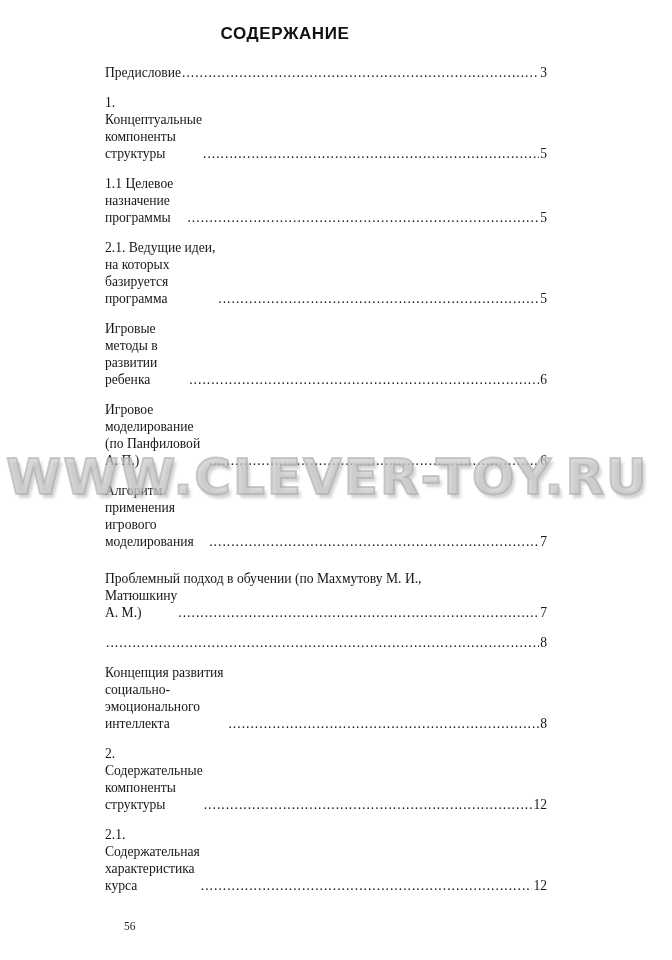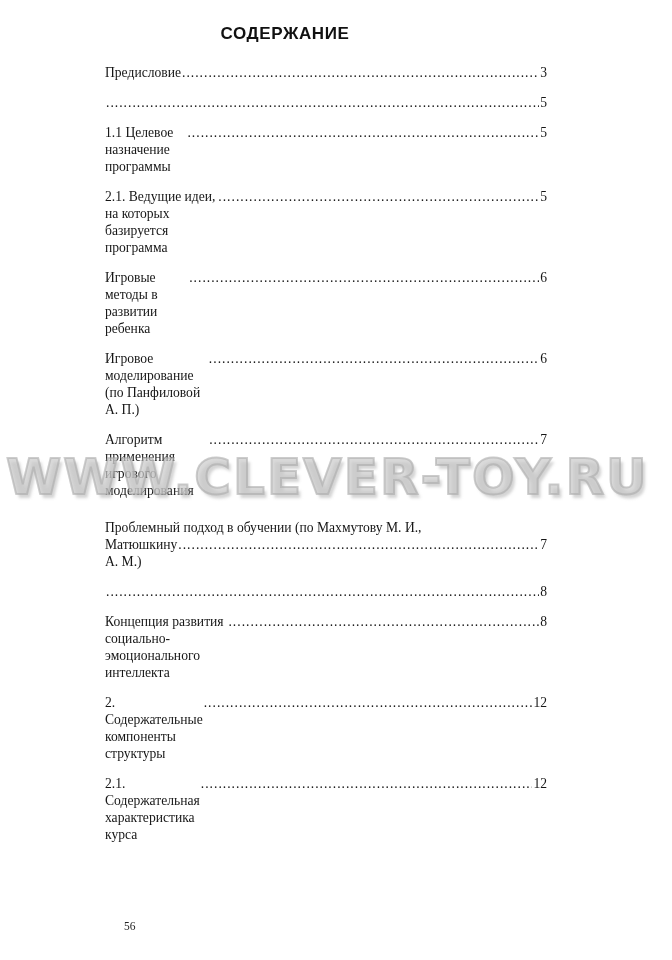--- a/index.html
+++ b/index.html
@@ -22,21 +22,21 @@
   }
 
   .toc {
     position:absolute; top:64px; left:105px; width:442px;
   }
   .toc-entry {
     font-size:13.6px; line-height:17px;
     margin-bottom:13px;
     color:#161616;
   }
-  .flexline { display:flex; align-items:flex-start; }
+  .flexline { display:flex; align-items:flex-end; }
   .line1 { display:block;margin-top:20px; }
   .leader {
     flex:1 1 auto; overflow:hidden; white-space:nowrap;
     margin:0 1px;
     letter-spacing:1px;
   }
   .leader::after {
     content:"..........................................................................................................................................................................................................";
   }
   .pagenum { flex:0 0 auto; }
@@ -66,20 +66,21 @@
 
 <div class="sheet">
   <h1 class="title">СОДЕРЖАНИЕ</h1>
   <div class="toc" id="toc">
       <div class="toc-entry flexline">
         <span class="">Предисловие</span>
         <span class="leader"></span>
         <span class="pagenum">3</span>
       </div>
       <div class="toc-entry flexline">
+        <span class="">1. Концептуальные компоненты структуры</span>
         <span class="leader"></span>
         <span class="pagenum">5</span>
       </div>
       <div class="toc-entry flexline">
         <span class="">1.1 Целевое назначение программы</span>
         <span class="leader"></span>
         <span class="pagenum">5</span>
       </div>
       <div class="toc-entry flexline">
         <span class="">2.1. Ведущие идеи, на которых базируется программа</span>

